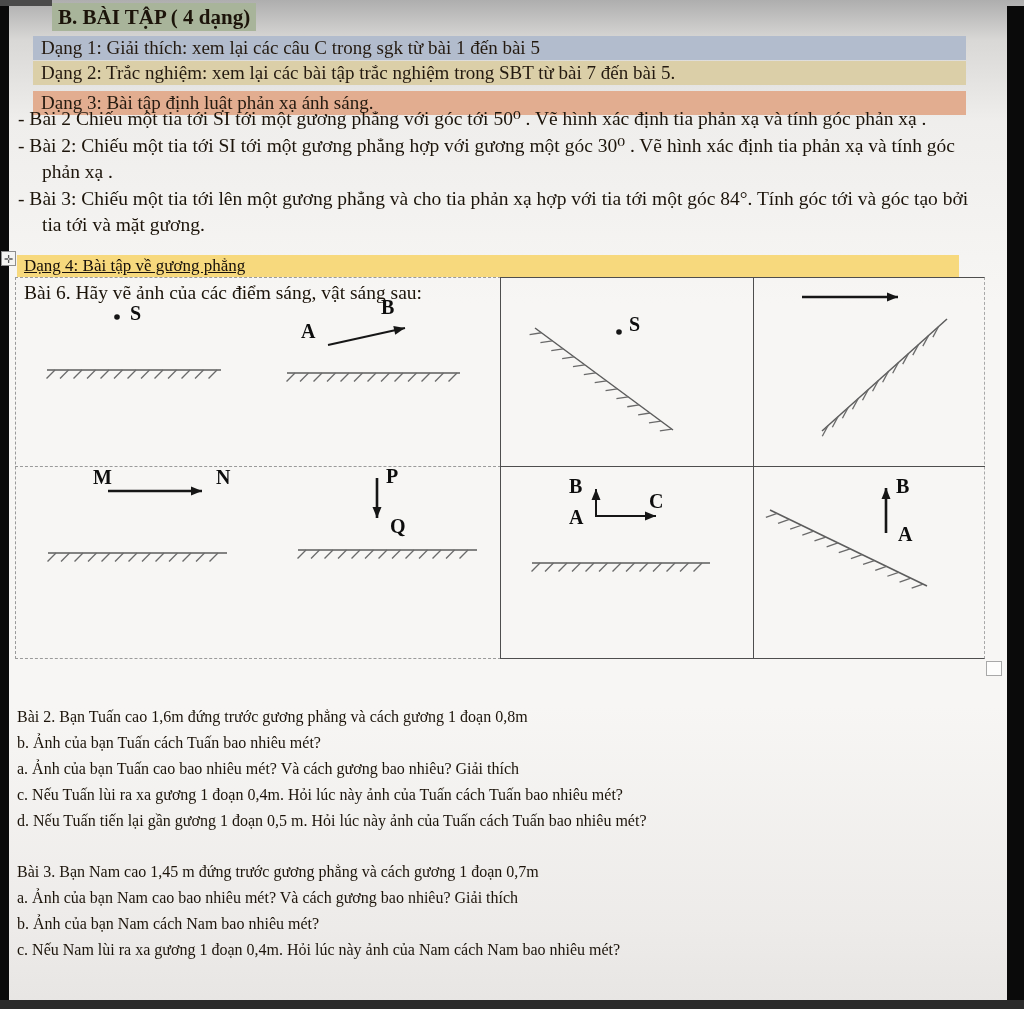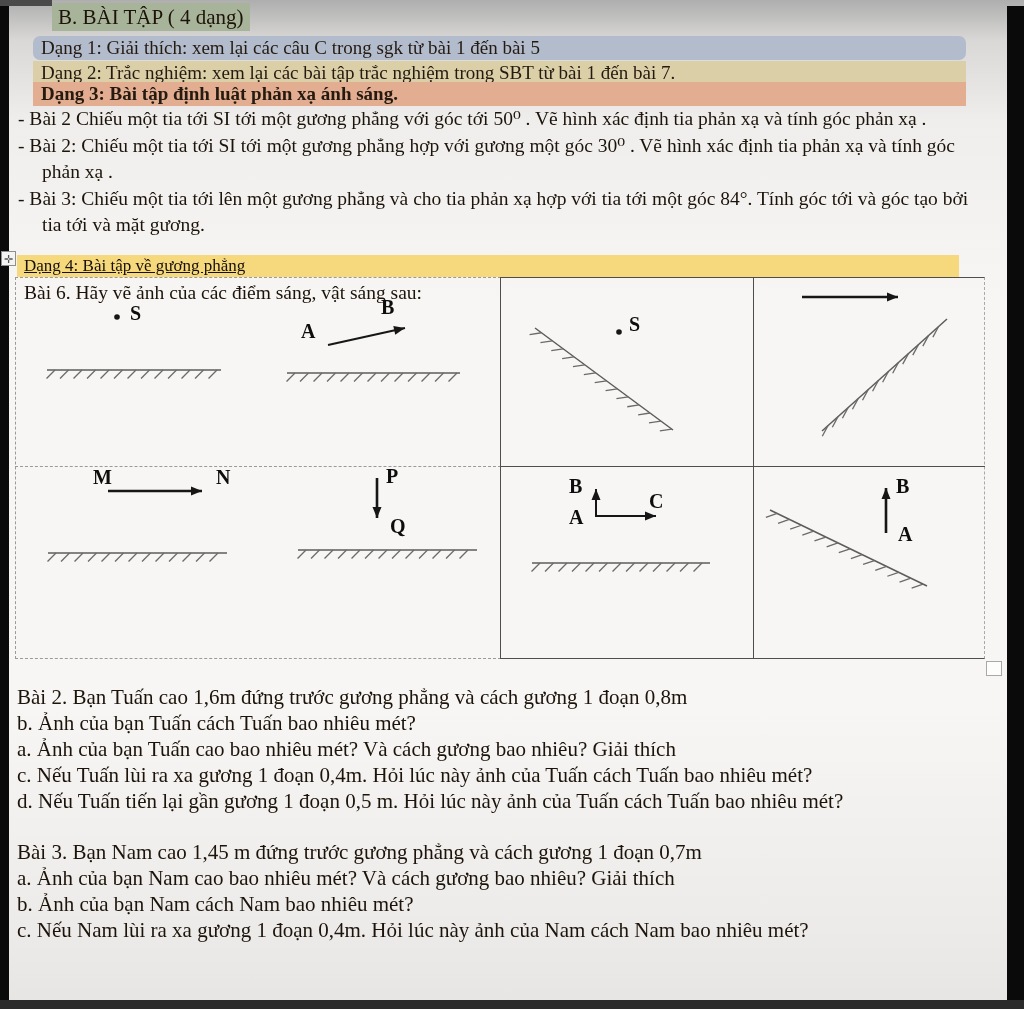--- a/index.html
+++ b/index.html
@@ -5,35 +5,35 @@
   html,body{margin:0;padding:0;}
   .page{
     position:relative;width:1024px;height:1009px;overflow:hidden;
     font-family:"Liberation Serif","DejaVu Serif",serif;
     color:#1c140a;
     background:linear-gradient(180deg,#aeaeae 0%,#d9d8d6 4%,#efeeec 12%,#f7f6f4 30%,#f7f6f4 70%,#edebe9 92%,#e7e5e3 100%);
   }
   .abs{position:absolute;}
   .edge{background:#0a0a0a;}
   .doc-title{
-    font-weight:normal;font-size:21px;line-height:28px;padding:0 6px;
+    font-weight:bold;font-size:21px;line-height:28px;padding:0 6px;
     white-space:nowrap;
   }
   .dang-row{
     font-size:19px;line-height:24px;height:24px;padding-left:8px;
     white-space:nowrap;color:#241a10;
   }
   .notes{font-size:19.5px;line-height:26.5px;}
   .note{padding-left:24px;text-indent:-24px;}
   .dang4{
     font-size:17px;line-height:22px;height:22px;padding-left:7px;
     text-decoration:underline;color:#17100a;white-space:nowrap;
   }
   .cell-title{font-size:19.5px;line-height:24px;white-space:nowrap;}
-  .para{font-size:21px;line-height:26px;}
+  .para{font-size:16px;line-height:26px;margin-top:20px;}
   .para div{white-space:nowrap;}
   .lbl{position:absolute;font-weight:bold;font-size:20px;line-height:20px;color:#0d0d0d;}
   .tb{position:absolute;box-sizing:border-box;}
   .handle-box{
     width:15px;height:15px;background:#f4f4f2;border:1px solid #8f8f8f;
     font-size:11px;line-height:14px;text-align:center;color:#555;box-sizing:border-box;
   }
   .resize-box{
     width:16px;height:15px;background:#fdfdfc;border:1px solid #a8a8a8;box-sizing:border-box;
   }
@@ -177,23 +177,23 @@
       <polygon points="886,488 890.5,499 881.5,499" fill="#161616"></polygon>
     </svg>
 
   <div class="abs edge" style="left:0;top:0;width:9px;height:1009px;"></div>
   <div class="abs edge" style="left:1007px;top:6px;width:17px;height:1003px;"></div>
   <div class="abs" style="left:0;top:1000px;width:1024px;height:9px;background:#2b2b2b;"></div>
   <div class="abs" style="left:0;top:0;width:52px;height:6px;background:#4a4a4a;"></div>
 
   <div class="abs doc-title" style="left: 52px; top: 3px; background-color: rgb(168, 180, 154);">B. BÀI TẬP ( 4 dạng)</div>
 
-  <div class="abs dang-row" style="left: 33px; top: 36px; width: 925px; background-color: rgb(178, 188, 205); border-radius: 7px;">Dạng 1: Giải thích: xem lại các câu C trong sgk từ bài 1 đến bài 5</div>
-  <div class="abs dang-row" style="left: 33px; top: 61px; width: 925px; background-color: rgb(219, 207, 168);">Dạng 2: Trắc nghiệm: xem lại các bài tập trắc nghiệm trong SBT từ bài 1 đến bài 7.</div>
-  <div class="abs dang-row" style="left: 33px; top: 82px; width: 925px; background-color: rgb(226, 173, 144); font-weight: bold;">Dạng 3: Bài tập định luật phản xạ ánh sáng.</div>
+  <div class="abs dang-row" style="left: 33px; top: 36px; width: 925px; background-color: rgb(178, 188, 205);">Dạng 1: Giải thích: xem lại các câu C trong sgk từ bài 1 đến bài 5</div>
+  <div class="abs dang-row" style="left: 33px; top: 61px; width: 925px; background-color: rgb(219, 207, 168);">Dạng 2: Trắc nghiệm: xem lại các bài tập trắc nghiệm trong SBT từ bài 7 đến bài 5.</div>
+  <div class="abs dang-row" style="left: 33px; top: 91px; width: 925px; background-color: rgb(226, 173, 144);">Dạng 3: Bài tập định luật phản xạ ánh sáng.</div>
 
   <div class="abs notes" style="left:18px;top:106px;width:968px;">
     <div class="note">- Bài 2 Chiếu một tia tới SI tới một gương phẳng  với góc tới  50⁰ . Vẽ hình xác định tia phản xạ và tính góc phản xạ .</div>
     <div class="note">- Bài 2:  Chiếu một tia tới SI tới một gương phẳng hợp với gương một góc 30⁰ . Vẽ hình xác định tia phản xạ và tính góc phản xạ .</div>
     <div class="note">- Bài 3: Chiếu một tia tới lên một gương phẳng và cho tia phản xạ hợp với tia tới một góc 84°. Tính góc tới và góc tạo bởi tia tới và mặt gương.</div>
   </div>
 
   <div class="abs dang4" style="left: 17px; top: 255px; width: 935px; background-color: rgb(247, 217, 125);">Dạng 4: Bài tập về gương phẳng</div>
 
   <div class="abs handle-box" style="left:1px;top:251px;">✛</div>

